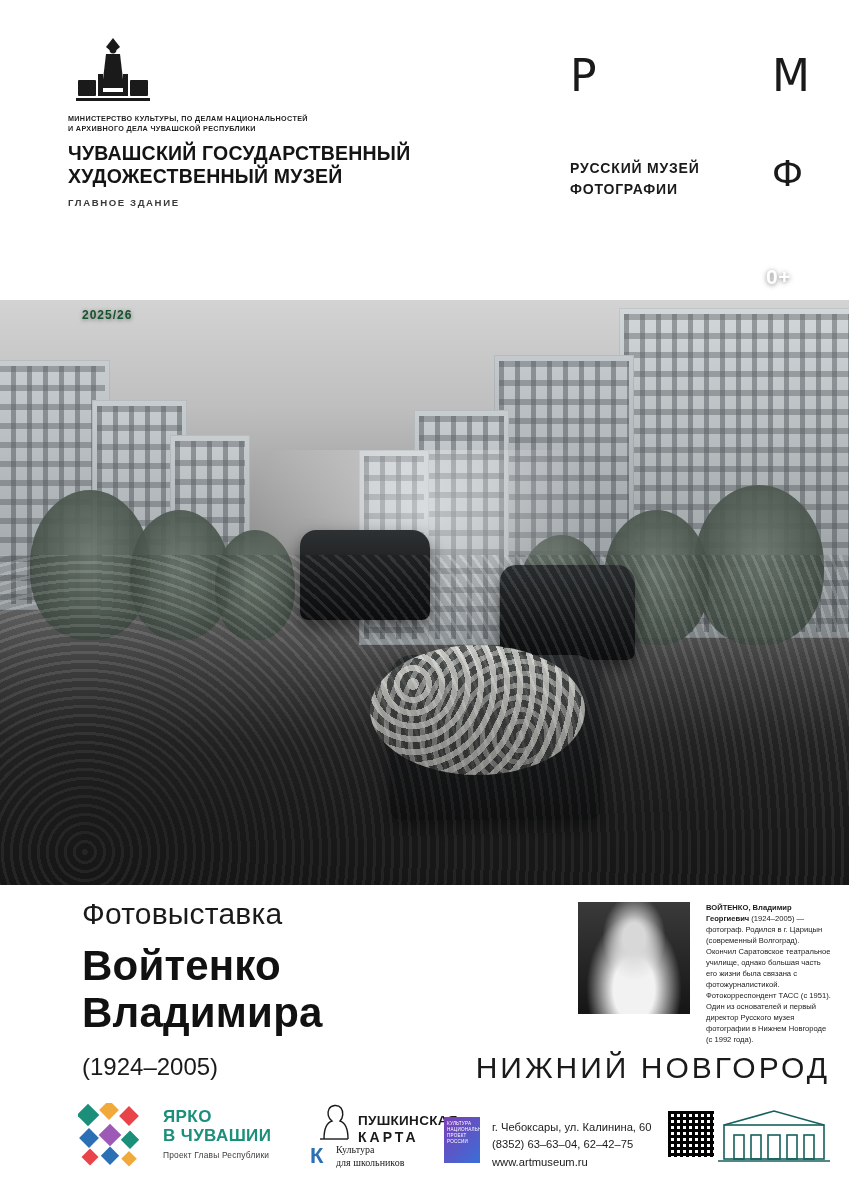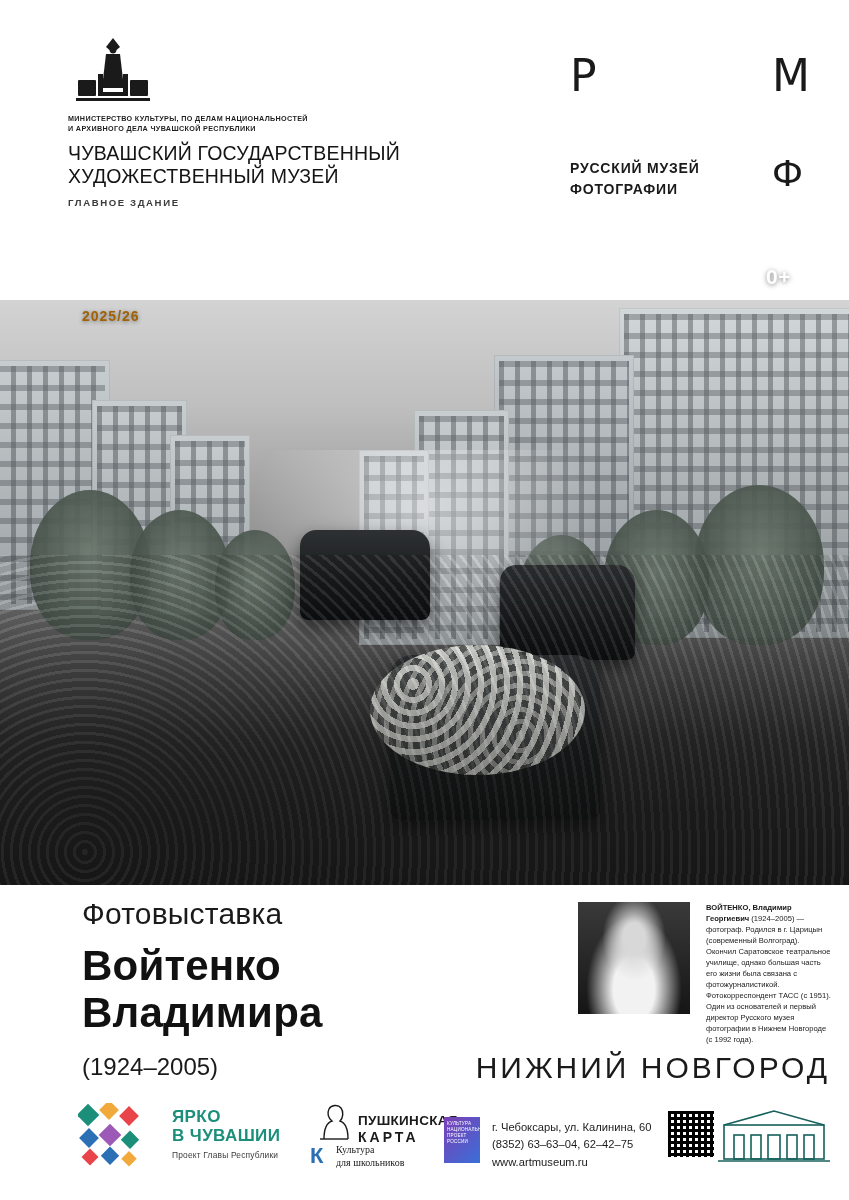--- a/index.html
+++ b/index.html
@@ -38,21 +38,21 @@
     font-size: 7.2px;
     font-weight: bold;
     letter-spacing: 0.35px;
     line-height: 1.45;
     color: #1f1f1f;
     text-transform: uppercase;
   }
   .museum-name {
     margin-top: 7px;
     font-size: 19.5px;
-    font-weight: normal;
+    font-weight: bold;
     line-height: 1.18;
     letter-spacing: 0.2px;
     color: #141414;
     text-transform: uppercase;
   }
   .museum-sub {
     margin-top: 9px;
     font-size: 9.6px;
     font-weight: bold;
     letter-spacing: 1.6px;
@@ -180,22 +180,22 @@
   }
   .date-line {
     font-size: 33px;
     font-weight: bold;
     line-height: 1.15;
     letter-spacing: 0.6px;
   }
   .date-season {
     position: absolute;
     left: 82px; top: 308px;
-    color: #a16207;
-    font-size: 14px;
+    color: #14532d;
+    font-size: 12px;
     font-weight: bold;
     letter-spacing: 1px;
     text-shadow: 0 1px 4px rgba(0,0,0,0.45);
   }
   .age-badge {
     position: absolute;
     right: 58px; top: 265px;
     color: #ffffff;
     font-size: 21px;
     font-weight: bold;
@@ -265,21 +265,21 @@
 
   
   .footer {
     position: absolute;
     left: 0; top: 1095px;
     width: 849px; height: 105px;
     background: #ffffff;
   }
   .yarko {
     position: absolute; left: 78px; top: 8px;
-    display: flex; align-items: flex-start; gap: 18px;
+    display: flex; align-items: flex-start; gap: 9px;
   }
   .yarko-text {
     padding-top: 4px;
   }
   .yarko-title {
     font-size: 17px; font-weight: bold; color: #1b8f7a; line-height: 1.12;
     letter-spacing: 0.4px;
   }
   .yarko-sub {
     margin-top: 5px;

